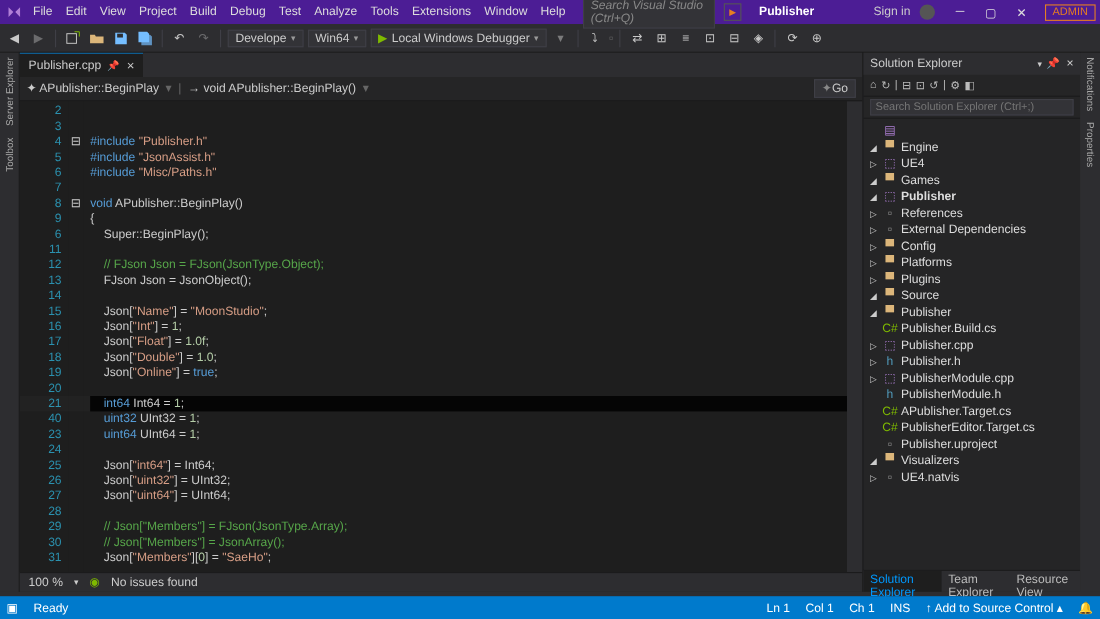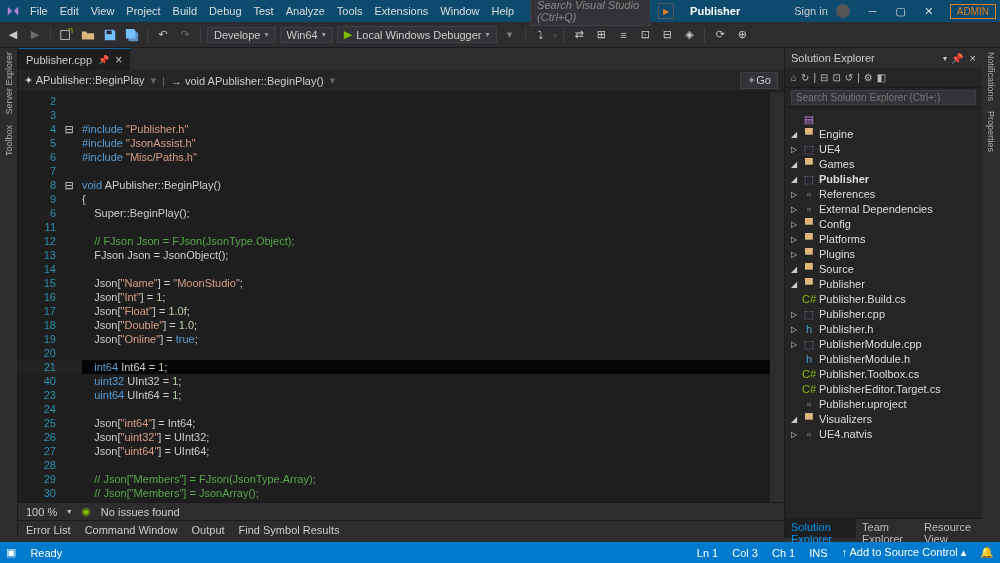--- a/index.html
+++ b/index.html
@@ -1,17 +1,17 @@
 <!DOCTYPE html>
 <html><head>
 <meta charset="utf-8">
 <style>
   *{margin:0;padding:0;box-sizing:border-box;font-family:"Segoe UI",Tahoma,sans-serif;font-size:11px;color:#ccc}
   html,body{width:1000px;height:563px;background:#2d2d30;overflow:hidden}
-  .menubar{display:flex;align-items:center;height:22px;background:#0c4a6e;padding:0 4px;gap:2px}
+  .menubar{display:flex;align-items:center;height:22px;background:#4c1d95;padding:0 4px;gap:2px}
   .menubar .mitem{padding:2px 6px;color:#ddd;cursor:pointer}
   .menubar .search{margin-left:8px;background:#333337;border:1px solid #3f3f46;padding:2px 6px;width:120px;color:#888;font-style:italic}
   .menubar .spacer{flex:1}
   .menubar .signin{color:#ccc;margin-right:6px}
   .menubar .avatar{width:14px;height:14px;border-radius:50%;background:#555;margin-right:8px;display:inline-block}
   .winbtn{width:26px;text-align:center;color:#ddd}
   .admin-badge{border:1px solid #e67e22;color:#e67e22;padding:1px 6px;font-size:10px;margin-left:6px}
   .flag-box{width:16px;height:16px;border:1px solid #555;margin-left:6px;display:flex;align-items:center;justify-content:center}
   .flag-box span{font-size:8px;color:#e67e22}
   .toolbar{display:flex;align-items:center;height:26px;background:#2d2d30;border-bottom:1px solid #1b1b1c;padding:0 4px;gap:4px}
@@ -267,26 +267,20 @@
         </div>
       <div class="code" id="code"><div></div><div></div><div><span class="kw">#include </span><span class="str">"Publisher.h"</span></div><div><span class="kw">#include </span><span class="str">"JsonAssist.h"</span></div><div><span class="kw">#include </span><span class="str">"Misc/Paths.h"</span></div><div></div><div><span class="kw">void</span><span> APublisher::BeginPlay()</span></div><div>{</div><div>    Super::BeginPlay();</div><div></div><div><span>    </span><span class="cmt">// FJson Json = FJson(JsonType.Object);</span></div><div>    FJson Json = JsonObject();</div><div></div><div><span>    Json[</span><span class="str">"Name"</span><span>] = </span><span class="str">"MoonStudio"</span><span>;</span></div><div><span>    Json[</span><span class="str">"Int"</span><span>] = </span><span class="num">1</span><span>;</span></div><div><span>    Json[</span><span class="str">"Float"</span><span>] = </span><span class="num">1.0f</span><span>;</span></div><div><span>    Json[</span><span class="str">"Double"</span><span>] = </span><span class="num">1.0</span><span>;</span></div><div><span>    Json[</span><span class="str">"Online"</span><span>] = </span><span class="kw">true</span><span>;</span></div><div></div><div class="hl-line"><span>    </span><span class="kw">int64</span><span> Int64 = </span><span class="num">1</span><span>;</span></div><div><span>    </span><span class="kw">uint32</span><span> UInt32 = </span><span class="num">1</span><span>;</span></div><div><span>    </span><span class="kw">uint64</span><span> UInt64 = </span><span class="num">1</span><span>;</span></div><div></div><div><span>    Json[</span><span class="str">"int64"</span><span>] = Int64;</span></div><div><span>    Json[</span><span class="str">"uint32"</span><span>] = UInt32;</span></div><div><span>    Json[</span><span class="str">"uint64"</span><span>] = UInt64;</span></div><div></div><div><span>    </span><span class="cmt">// Json["Members"] = FJson(JsonType.Array);</span></div><div><span>    </span><span class="cmt">// Json["Members"] = JsonArray();</span></div><div><span>    Json[</span><span class="str">"Members"</span><span>][</span><span class="num">0</span><span>] = </span><span class="str">"SaeHo"</span><span>;</span></div></div>
       <div class="scrollmap"></div>
     </div>
     <div class="edstatus">
       <span>100 %</span>
         <span style="font-size:8px">▾</span>
       <span class="ok">◉</span>
       <span>No issues found</span>
     </div>
-    <div class="bottom-tabs" id="bottom-tabs">
-        <span>Error List</span>
-        <span>Command Window</span>
-        <span>Output</span>
-        <span>Find Symbol Results</span>
-      </div>
   </div>
 
   <div class="side">
     <div class="side-title">
       <span>Solution Explorer</span>
       <div class="spacer"></div>
       <span class="drop">▾</span>
       <span class="pin2">📌</span>
       <span class="x2">×</span>
     </div>
@@ -385,21 +379,21 @@
           <span class="lbl">PublisherModule.cpp</span>
         </div>
         <div class="n d5">
           <span class="tw"></span>
           <span class="ic h-ico">h</span>
           <span class="lbl">PublisherModule.h</span>
         </div>
         <div class="n d4">
           <span class="tw"></span>
           <span class="ic cs-ico">C#</span>
-          <span class="lbl">Publisher.Toolbox.cs</span>
+          <span class="lbl">APublisher.Target.cs</span>
         </div>
         <div class="n d4">
           <span class="tw"></span>
           <span class="ic cs-ico">C#</span>
           <span class="lbl">PublisherEditor.Target.cs</span>
         </div>
         <div class="n d3">
           <span class="tw"></span>
           <span class="ic ref-ico">▫</span>
           <span class="lbl">Publisher.uproject</span>
@@ -426,18 +420,18 @@
     <div class="vtab">Notifications</div>
     <div class="vtab">Properties</div>
   </div>
 </div>
 
 <div class="statusbar">
   <span>▣</span>
   <span>Ready</span>
   <div class="spacer"></div>
   <span>Ln 1</span>
-  <span>Col 3</span>
+  <span>Col 1</span>
   <span>Ch 1</span>
   <span>INS</span>
   <span>↑ <span>Add to Source Control</span> ▴</span>
   <span>🔔</span>
 </div>
 
 </body></html>

